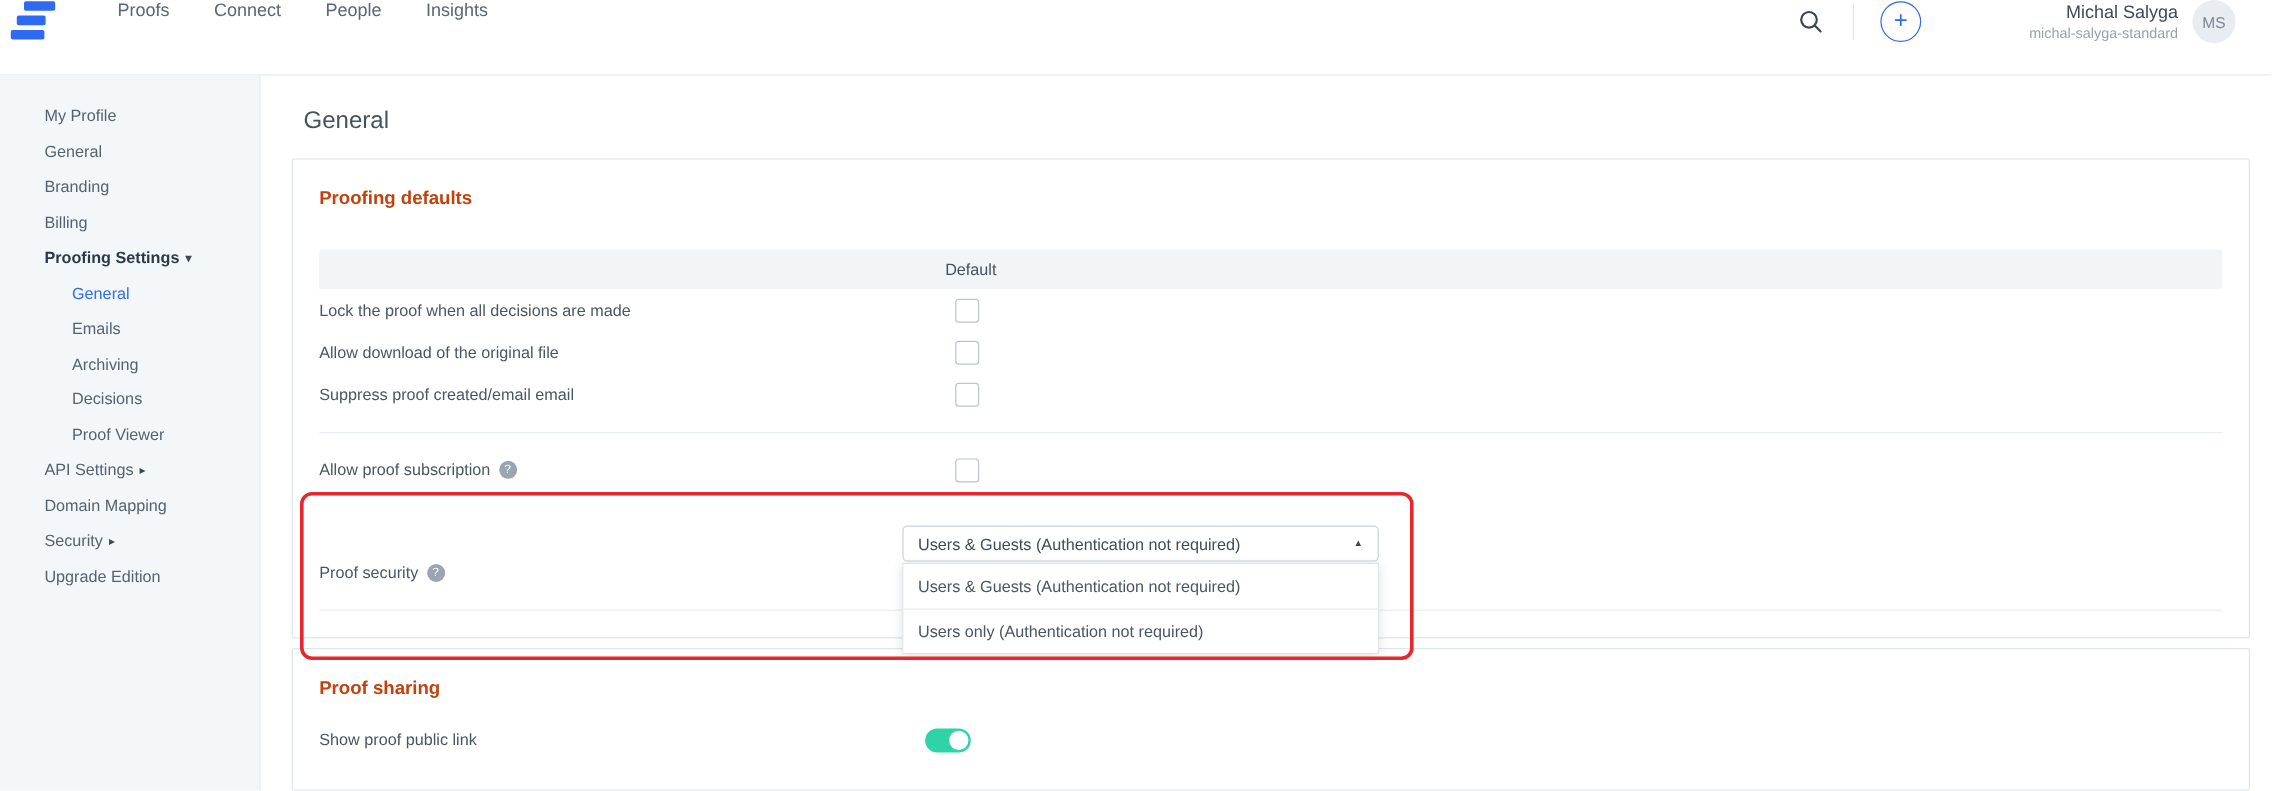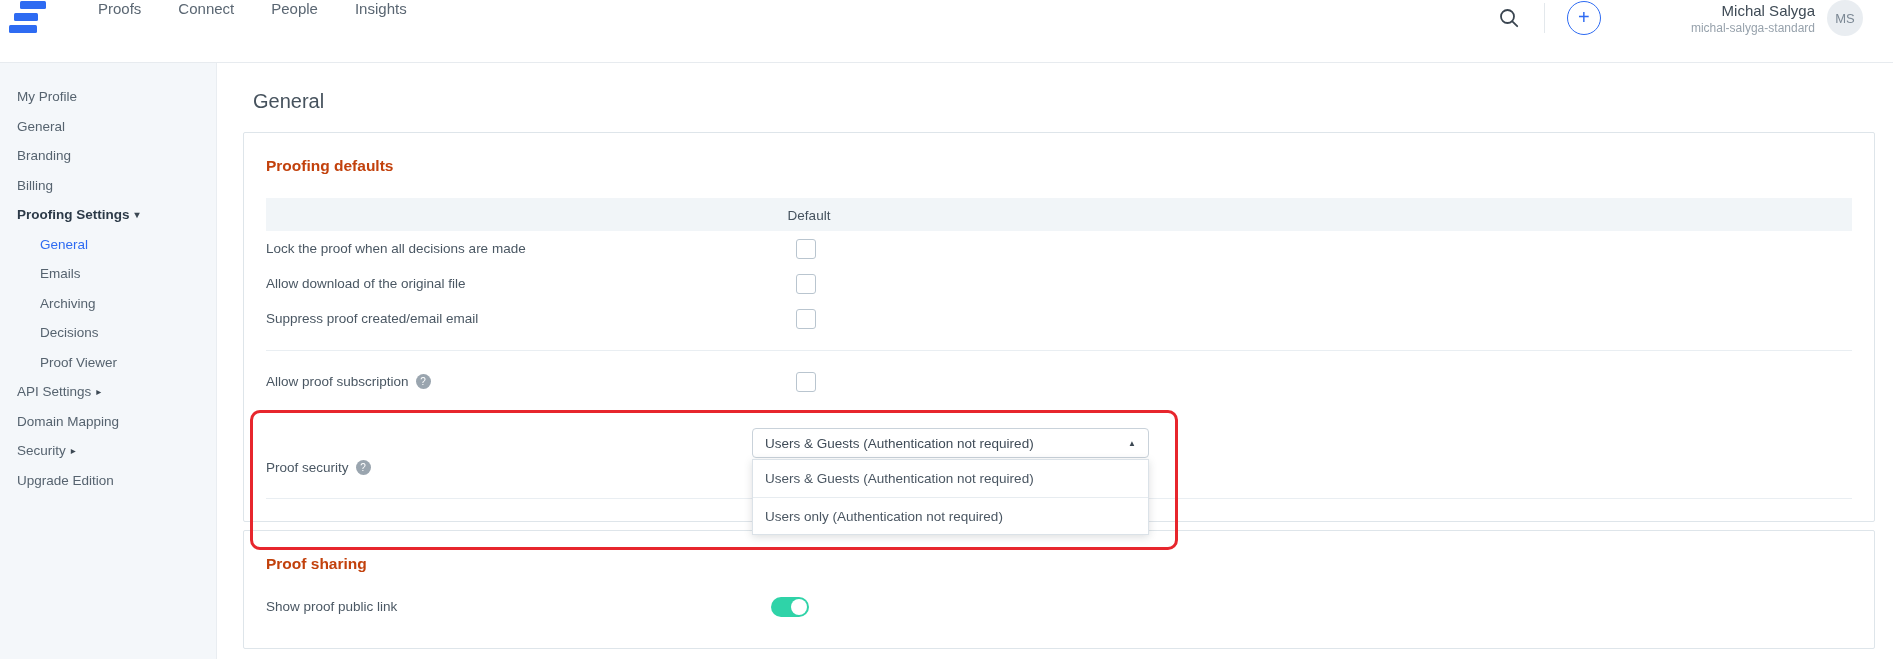--- a/index.html
+++ b/index.html
@@ -26,37 +26,37 @@
   .user-block { margin-left:90px; text-align:right; cursor:pointer; }
   .user-name { font-size:15px; color:#3e4a55; }
   .user-account { font-size:12px; color:#97a2ac; margin-top:2px; }
   .avatar { width:36px; height:36px; border-radius:50%; background:#e9edf1; color:#7b8894;
     font-size:13px; display:flex; align-items:center; justify-content:center; margin-left:12px; cursor:pointer; }
 
   
   .body-wrap { display:flex; height:596px; }
   .sidebar { width:217px; background:#f4f7fa; border-right:1px solid #e9edf1; padding-top:19px; flex-shrink:0; }
   .side-item { height:29.5px; display:flex; align-items:center; padding-left:17px;
-    font-size:13.5px; color:#56636f; cursor:pointer; white-space:nowrap; }
+    font-size:13.5px; color:#56636f; cursor:pointer; white-space:nowrap;margin-left:20px; }
   .side-item.parent { color:#2c3a48; font-weight:700; }
   .side-item.sub { padding-left:40px; }
   .side-item.active { color:#2e6bf2; }
   .caret { font-size:10px; color:#3c4853; margin-left:5px; }
 
   .main { flex:1; position:relative; padding:27px 0 0 26px; }
   .page-title { font-size:20px; color:#46525d; margin-left:10px; }
 
   
   .card { width:1632px; background:#fff; border:1px solid #dee5ea; border-radius:2px;
     padding:24px 22px 22px 22px; }
   .card1 { margin-top:19px; }
   .card2 { margin-top:8px; padding-bottom:24px; }
   .card-heading { font-size:15.5px; font-weight:700; color:#c2410c; }
 
-  .table-head { position:relative; margin-top:23px; height:33px; background:#f1f5f8; }
+  .table-head { position:relative; margin-top:33px; height:33px; background:#f1f5f8; }
   .table-head span { position:absolute; left:543px; top:50%; transform:translate(-50%,-50%);
     font-size:13.5px; color:#45525e; }
 
   .row { position:relative; height:35px; display:flex; align-items:center; }
   .row .lbl { font-size:13.5px; color:#4a5763; display:flex; align-items:center; }
   .checkbox { position:absolute; left:530px; top:50%; transform:translateY(-50%);
     width:20px; height:20px; background:#fff; border:1px solid #b9c5cf; border-radius:3px; cursor:pointer; }
   .divider { border-top:1px solid #e9eef2; margin-top:14px; }
   .row-sub { margin-top:13px; }
   .help-icon { display:inline-flex; width:15px; height:15px; border-radius:50%; background:#9aa5af;

